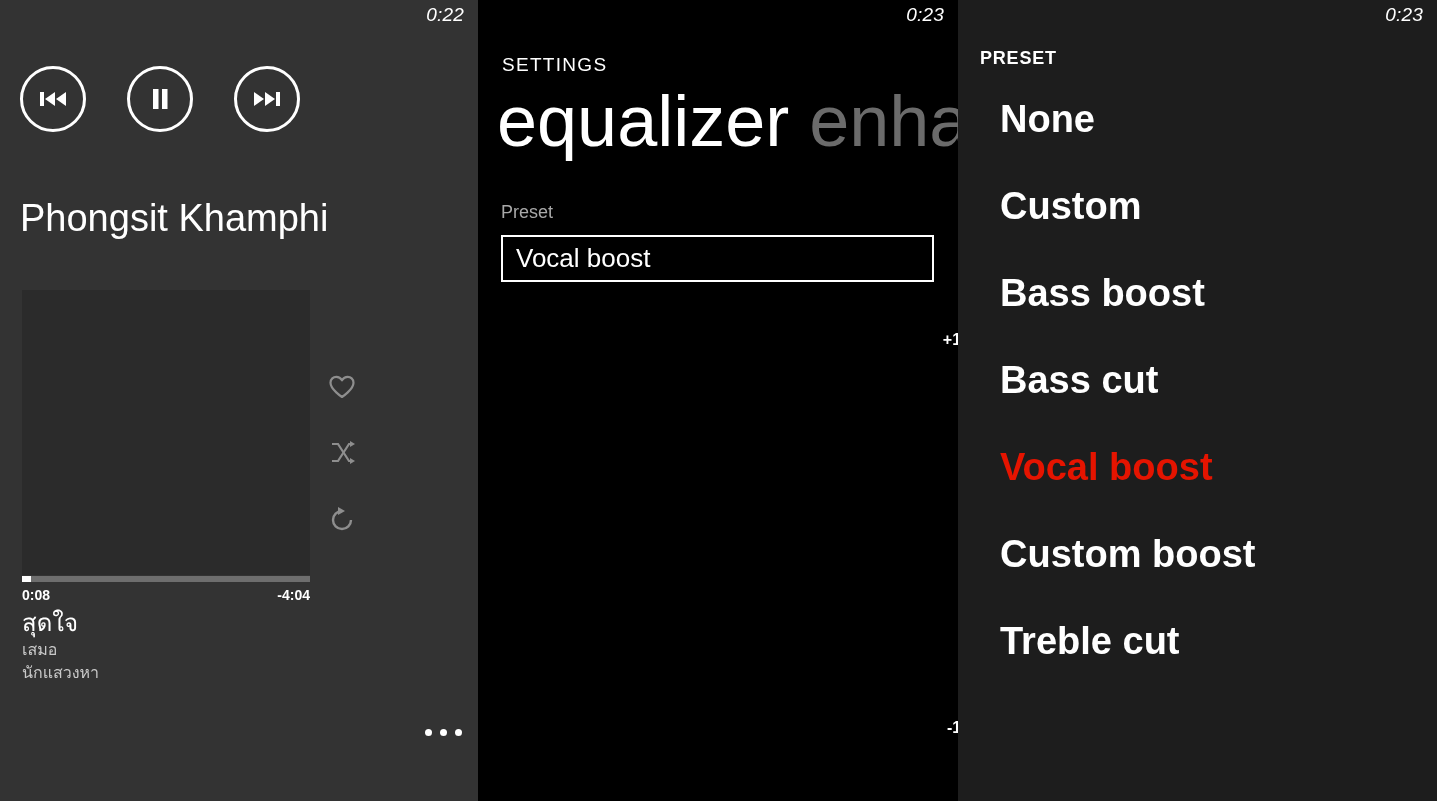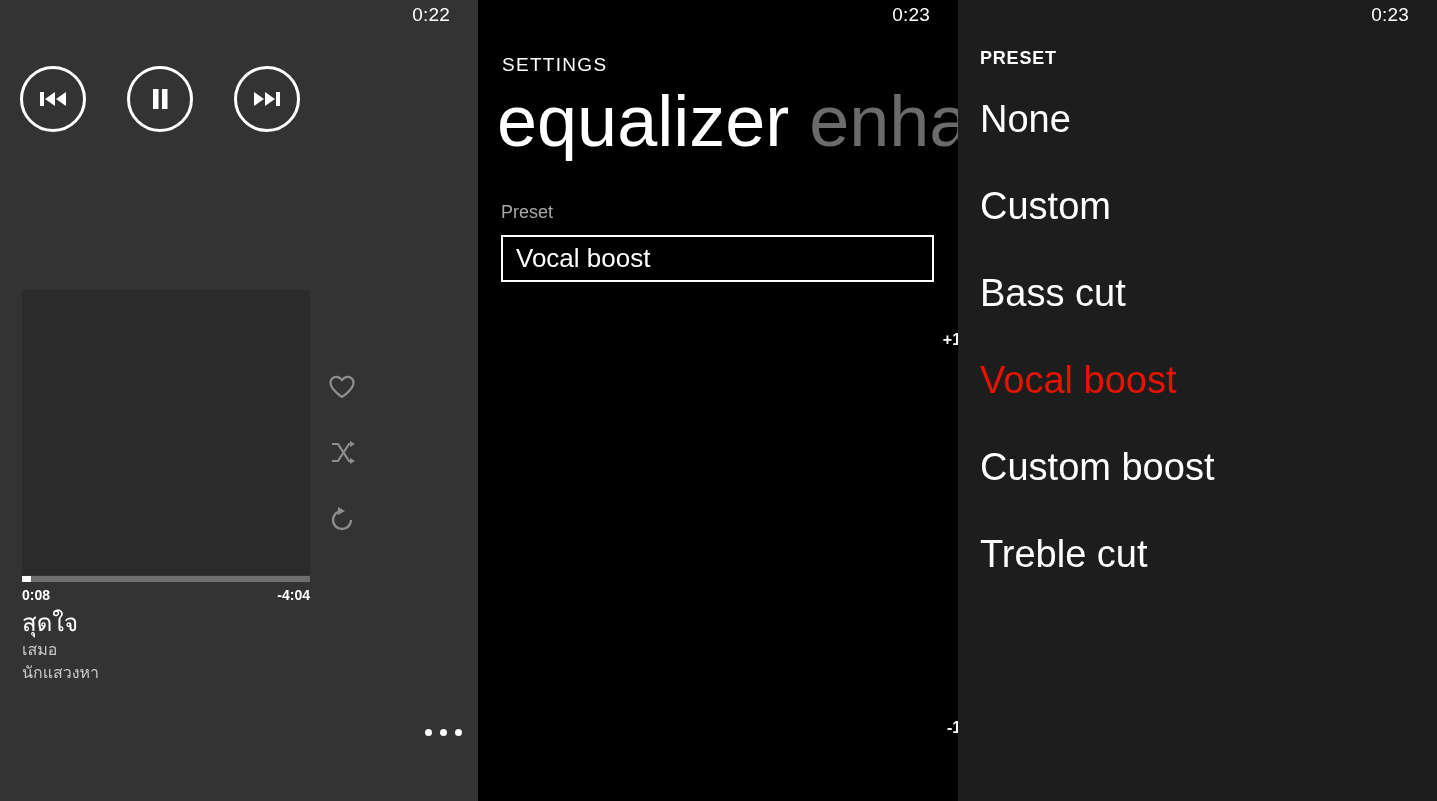--- a/index.html
+++ b/index.html
@@ -11,22 +11,22 @@
   }
   .screen { position: relative; width: 1437px; height: 801px; display: flex; }
 
   
   .panel { position: relative; height: 801px; overflow: hidden; }
   .panel-player   { width: 478px; background: #333333; }
   .panel-eq       { width: 480px; background: #000000; }
   .panel-preset   { width: 479px; background: #1d1d1d; }
 
   .status-time {
-    position: absolute; top: 4px; right: 28px;
-    font-size: 19px; color: #ffffff; letter-spacing: .2px;
+    position: absolute; top: 4px; right: 14px;
+    font-size: 19px; color: #ffffff; letter-spacing: .2px; font-style: italic;
   }
 
   
   .transport { position: absolute; top: 66px; left: 20px; display: flex; gap: 41px; }
   .tbtn {
     width: 66px; height: 66px; border-radius: 50%;
     border: 3px solid #ffffff; background: transparent;
     display: flex; align-items: center; justify-content: center;
     cursor: pointer;
   }
@@ -125,22 +125,22 @@
   .band-med { left: 50%; transform: translateX(-50%); }
   .band-high { right: 4px; }
 
   
   .preset-header {
     position: absolute; left: 980px; top: 48px;
     font-size: 18px; font-weight: 700; color: #ffffff; letter-spacing: .8px;
   }
   .preset-list { position: absolute; left: 980px; top: 100px; width: 440px; }
   .preset-item {
-    font-size: 38px; font-weight: 400; color: #ffffff;
-    line-height: 1; margin-bottom: 49px; cursor: pointer; white-space: nowrap;
+    font-size: 38px; font-weight: 700; color: #ffffff;
+    line-height: 1; margin-bottom: 49px; cursor: pointer; white-space: nowrap; margin-left: 20px;
   }
   .preset-item.selected { color: #e51400; }
 </style>
 </head>
 <body>
 
 <div class="screen">
 
   <div class="panel panel-player">
 
@@ -168,20 +168,21 @@
         <span>
           <svg width="30" height="20" viewBox="0 0 30 20">
             <polygon points="2,3 2,17 12,10" fill="#fff"></polygon>
             <polygon points="13,3 13,17 23,10" fill="#fff"></polygon>
             <rect x="24" y="3" width="4" height="14" fill="#fff"></rect>
           </svg>
         </span>
       </div>
     </div>
 
+    <div class="artist">Phongsit Khamphi</div>
 
     <div class="art"></div>
 
     <div class="side-icons">
       <span class="ic">
         <svg width="26" height="24" viewBox="0 0 26 24">
           <path d="M13 22 C13 22 1.5 14.5 1.5 7.8 C1.5 4 4.4 1.8 7.3 1.8 C10 1.8 12 3.6 13 5.3 C14 3.6 16 1.8 18.7 1.8 C21.6 1.8 24.5 4 24.5 7.8 C24.5 14.5 13 22 13 22 Z" fill="none" stroke="#d9d9d9" stroke-width="2.2" stroke-linejoin="round"></path>
         </svg>
       </span>
       <span class="ic">
@@ -428,19 +429,20 @@
     </div>
   </div>
 
   <div class="panel panel-preset">
     <div class="status-time">0:23</div>
   </div>
   <div class="preset-header">PRESET</div>
   <div class="preset-list" id="presetHost">
       <div class="preset-item">None</div>
       <div class="preset-item">Custom</div>
+      <div class="preset-item">Bass boost</div>
       <div class="preset-item">Bass cut</div>
       <div class="preset-item selected">Vocal boost</div>
       <div class="preset-item">Custom boost</div>
       <div class="preset-item">Treble cut</div>
     </div>
 
 </div>
 
 </body></html>

